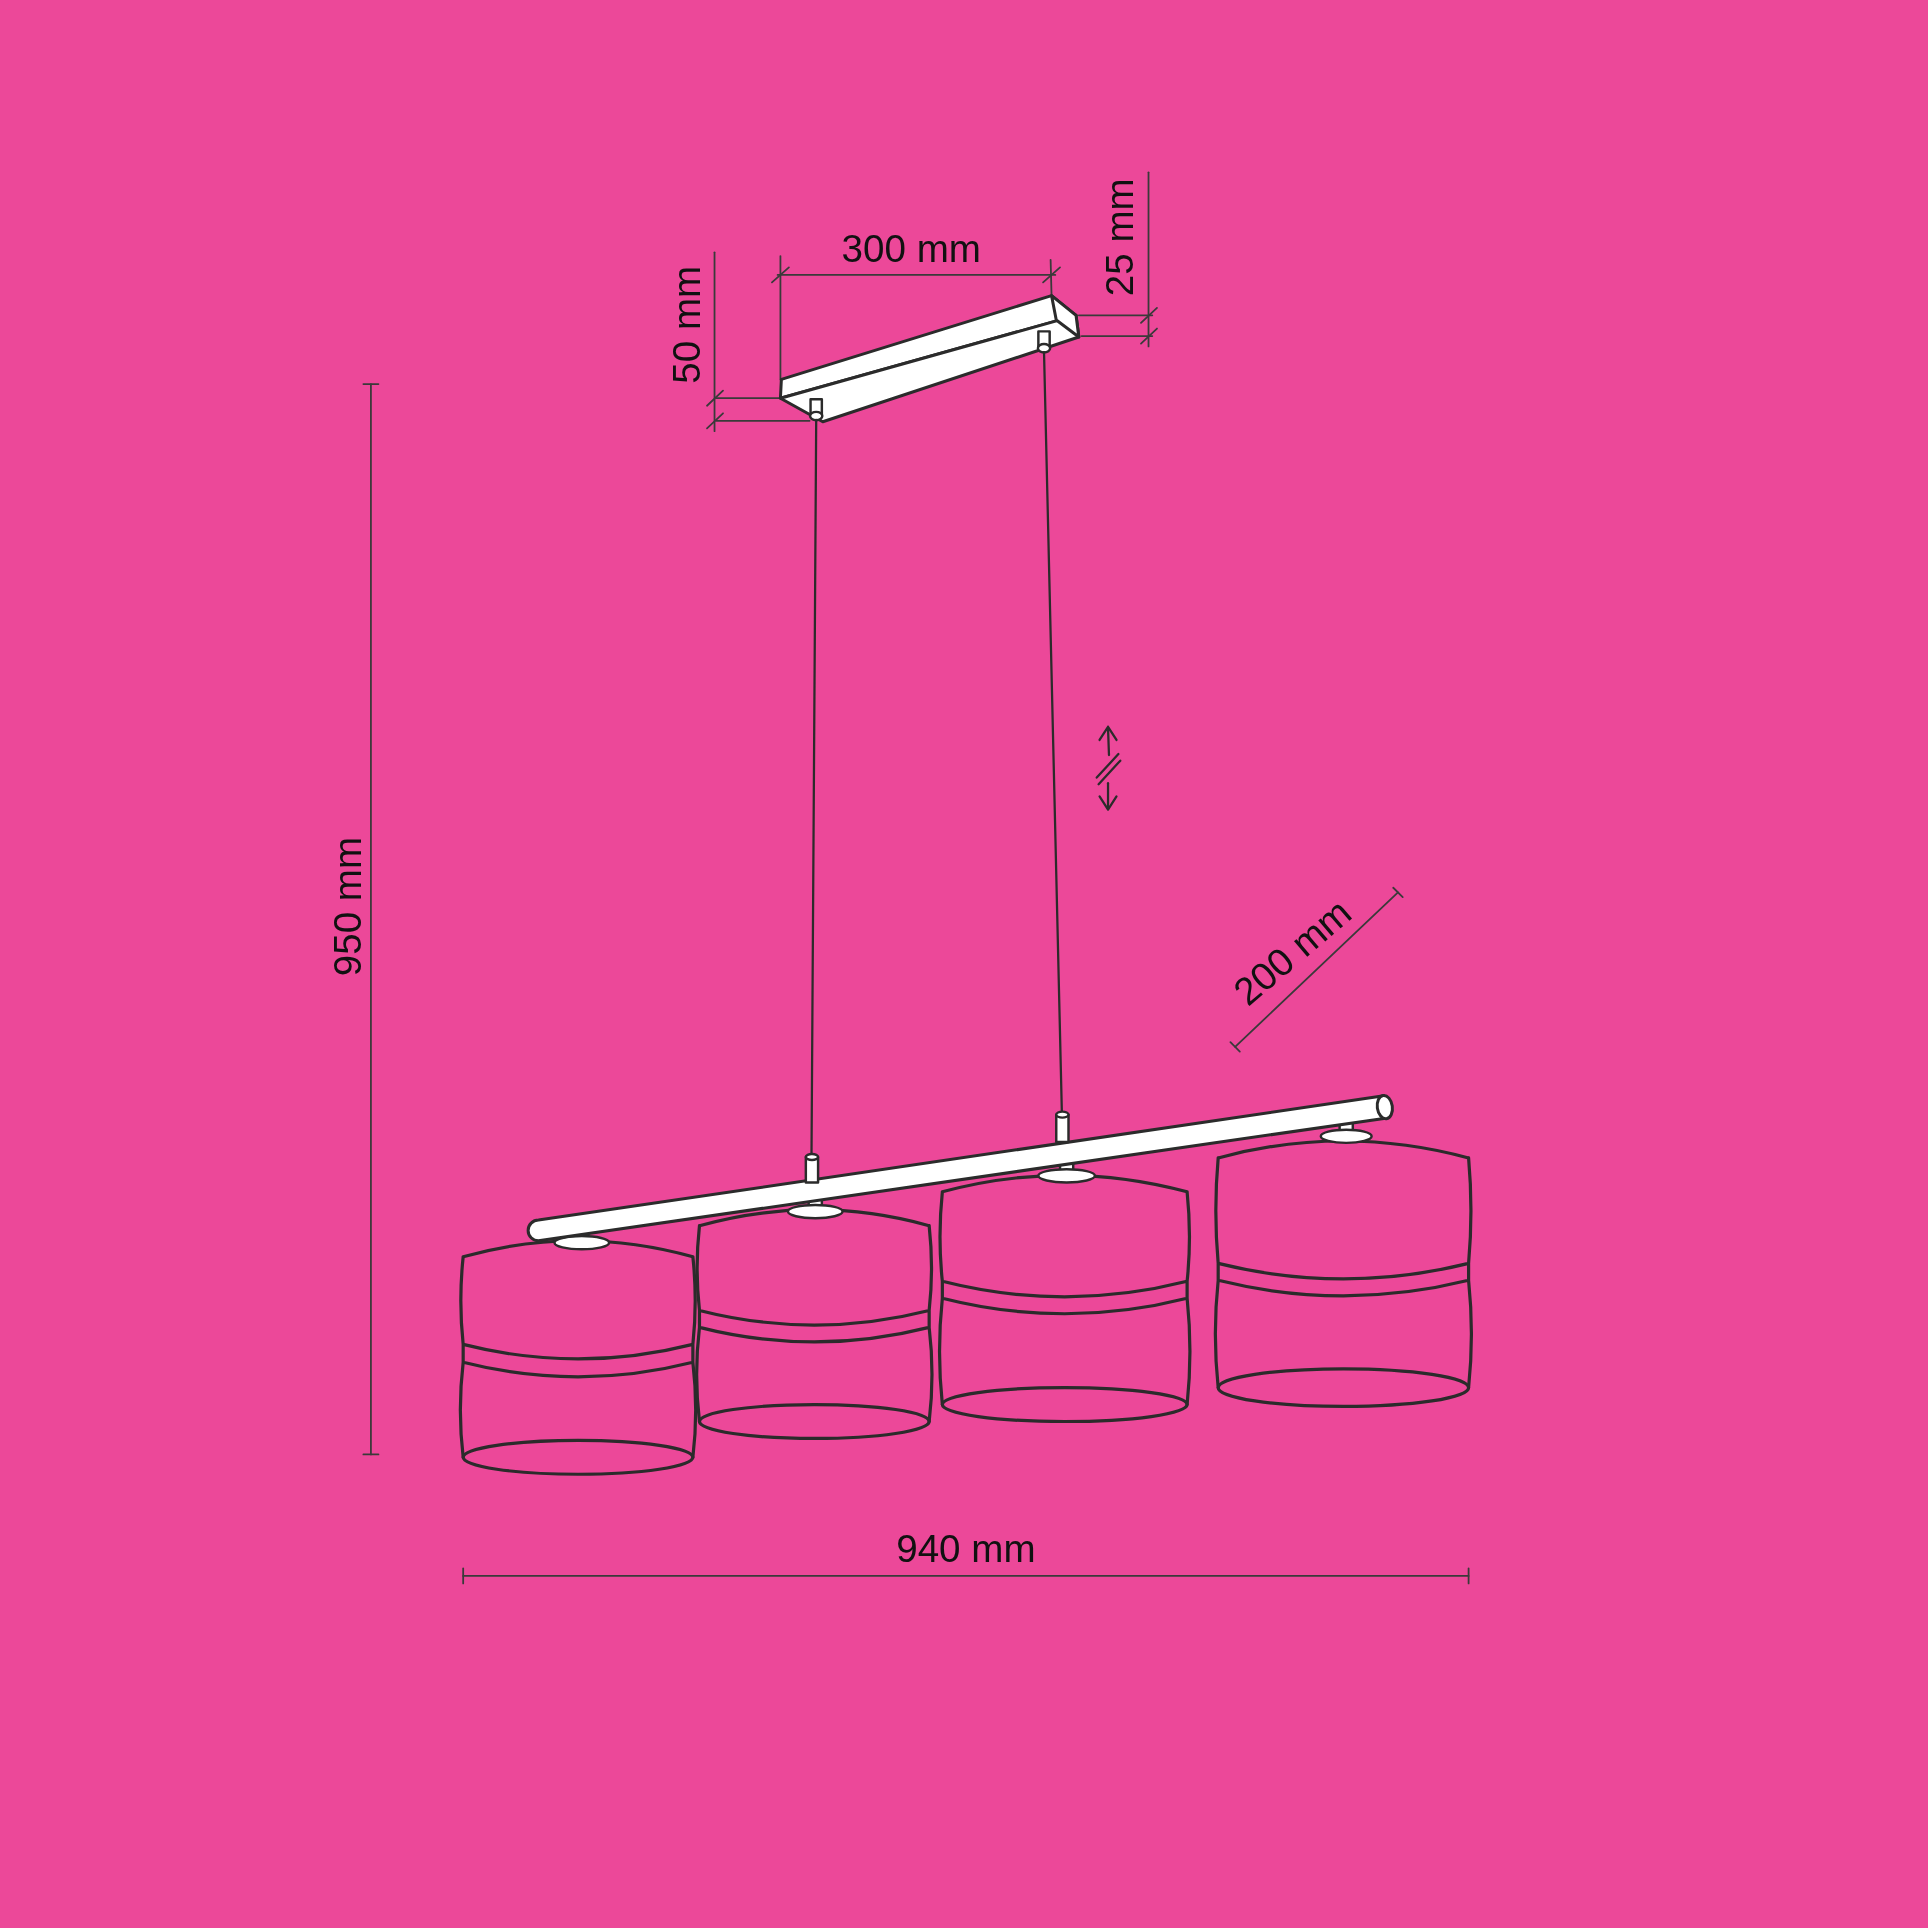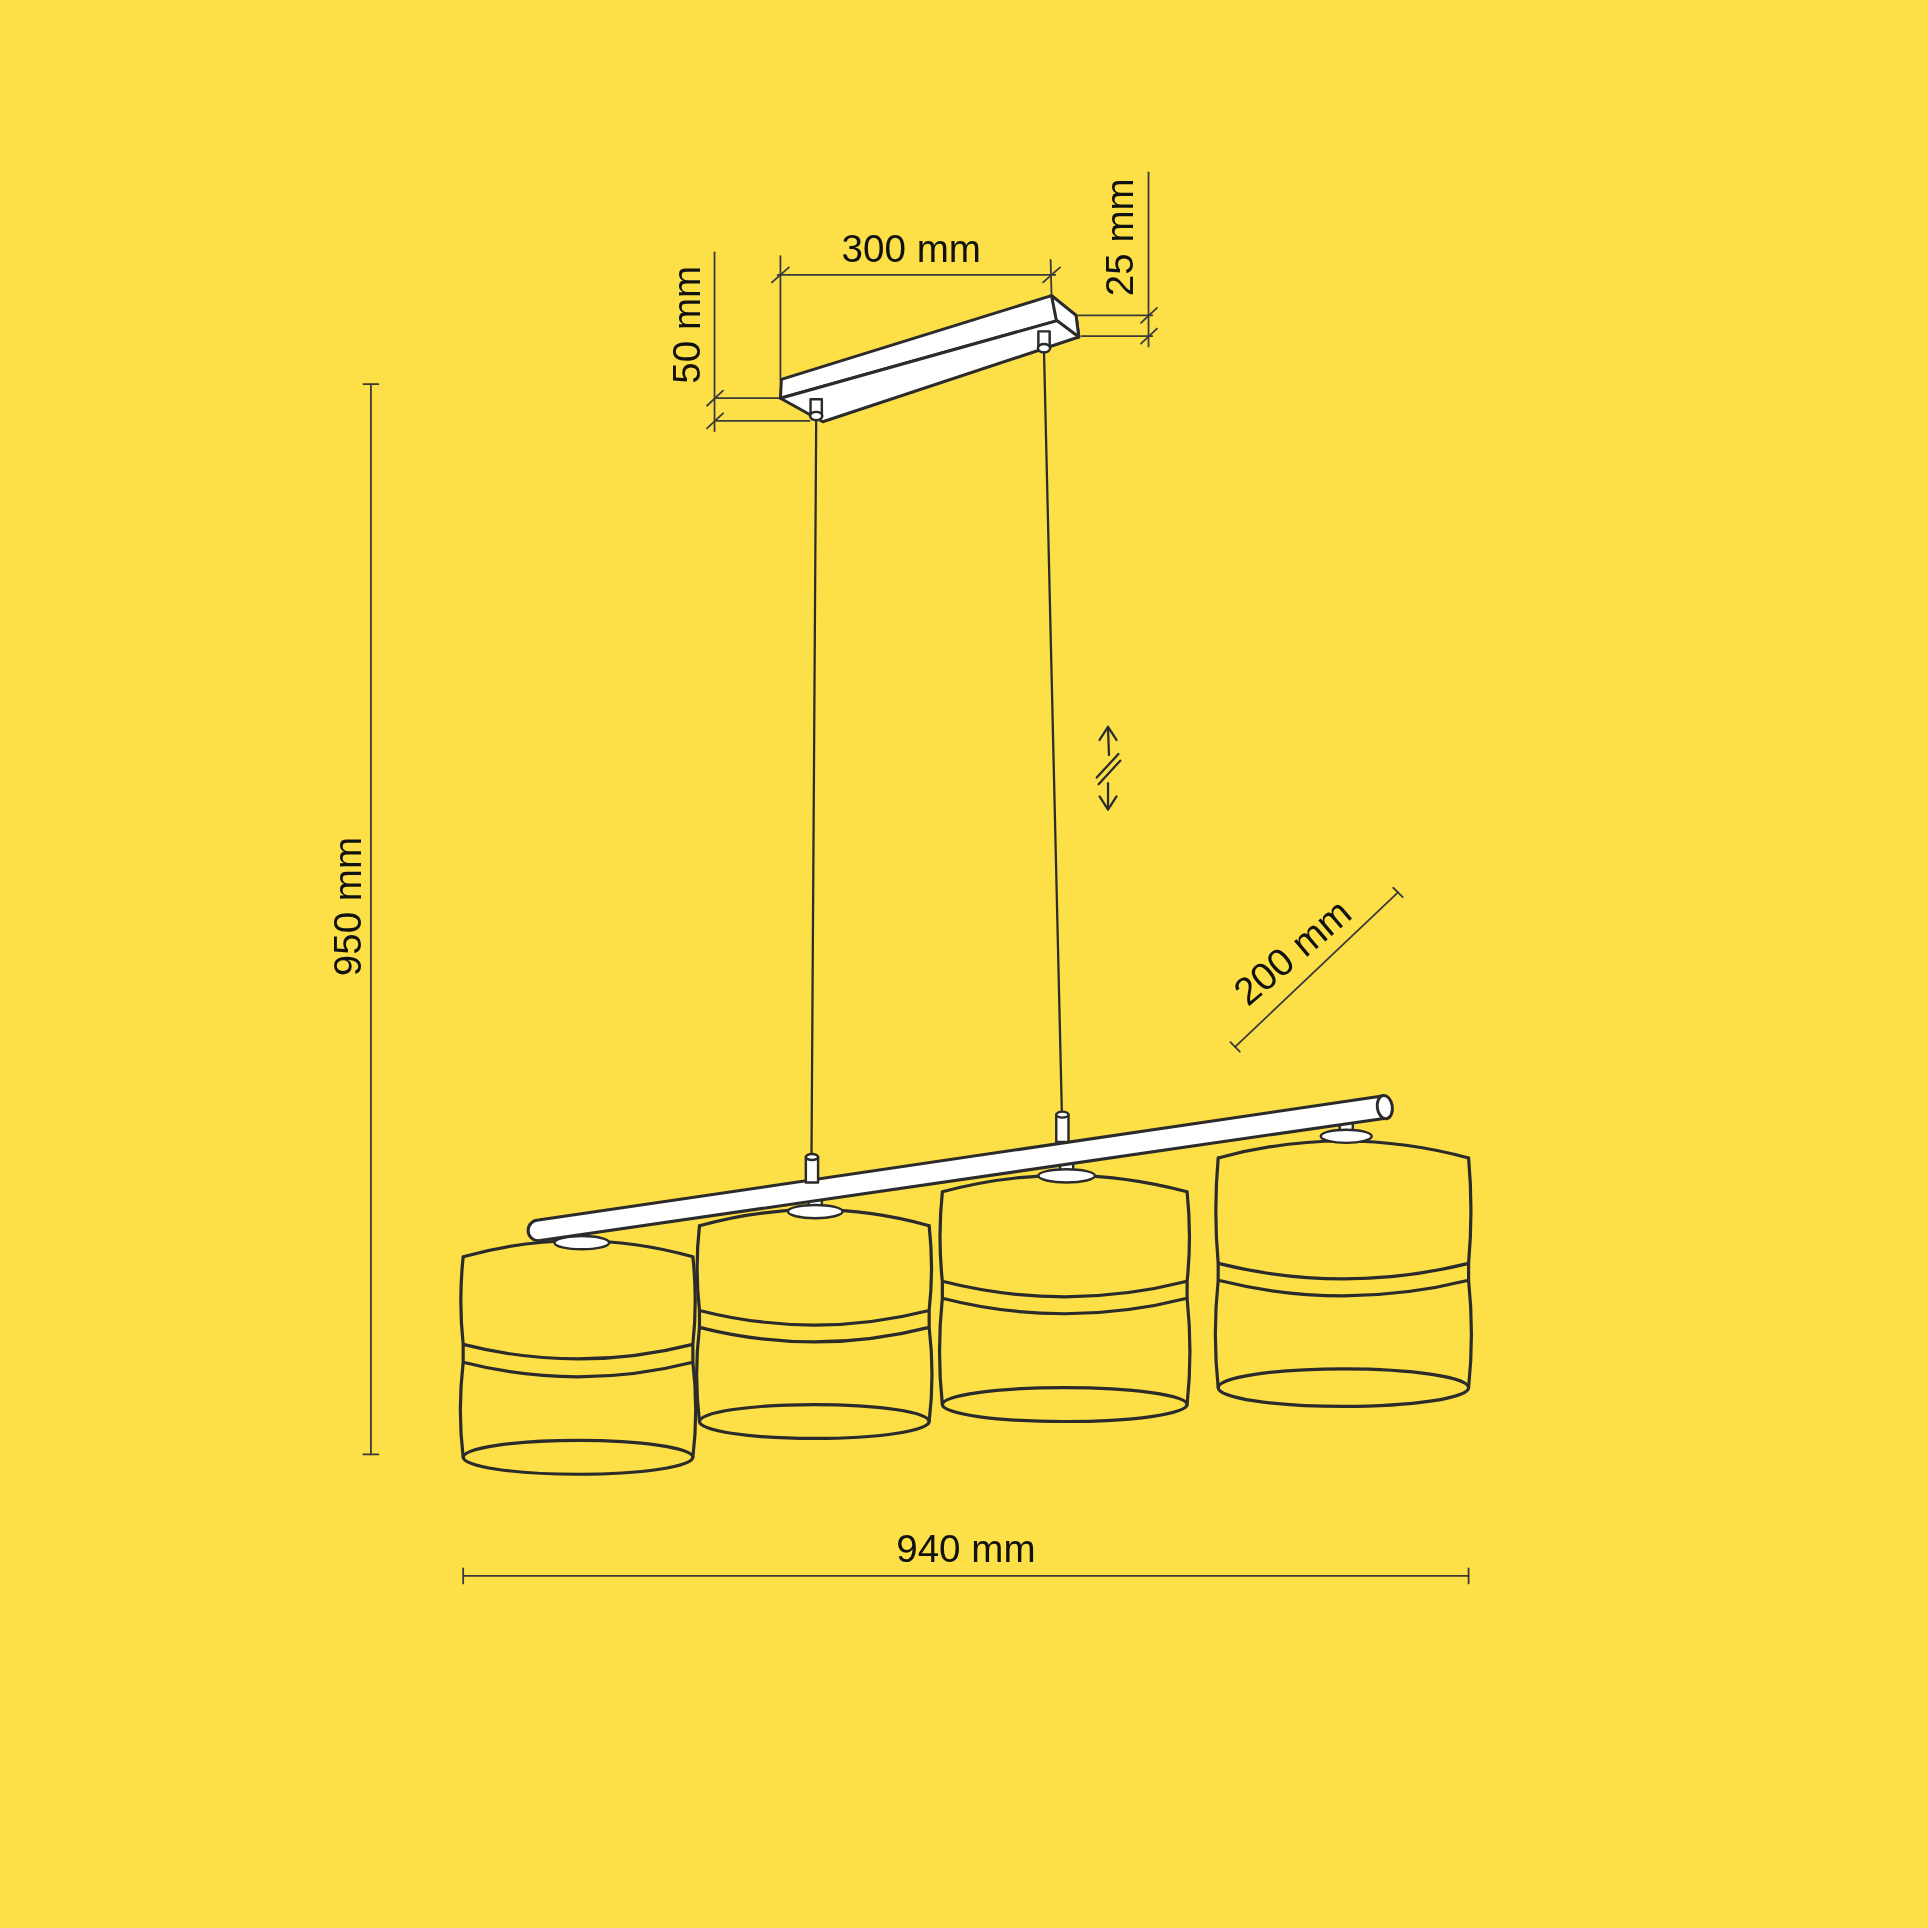--- a/index.html
+++ b/index.html
@@ -7,21 +7,21 @@
     padding: 0;
     background: #ffffff;
     width: 1928px;
     height: 1928px;
     font-family: "Liberation Sans", sans-serif;
   }
   .stage {
     position: relative;
     width: 1928px;
     height: 1928px;
-    background: #fde047;
+    background: #ec4899;
     overflow: hidden;
   }
   svg { display: block; }
   .outline {
     fill: none;
     stroke: #2b2b2b;
     stroke-width: 3.4;
     stroke-linecap: round;
     stroke-linejoin: round;
   }

